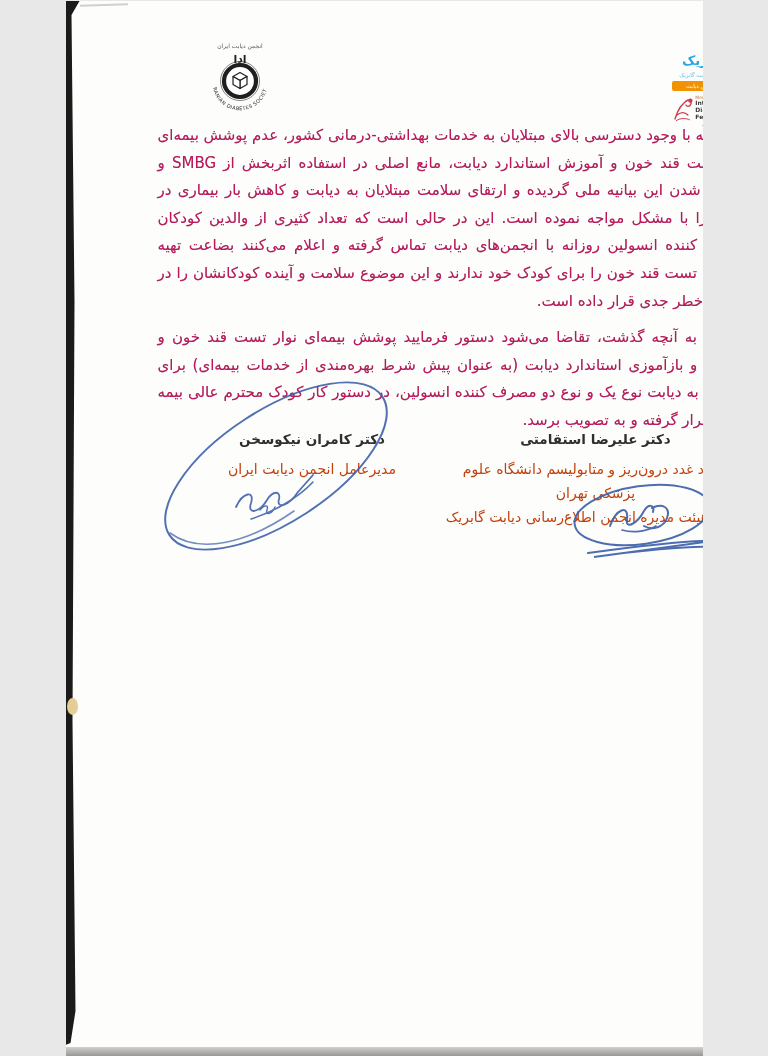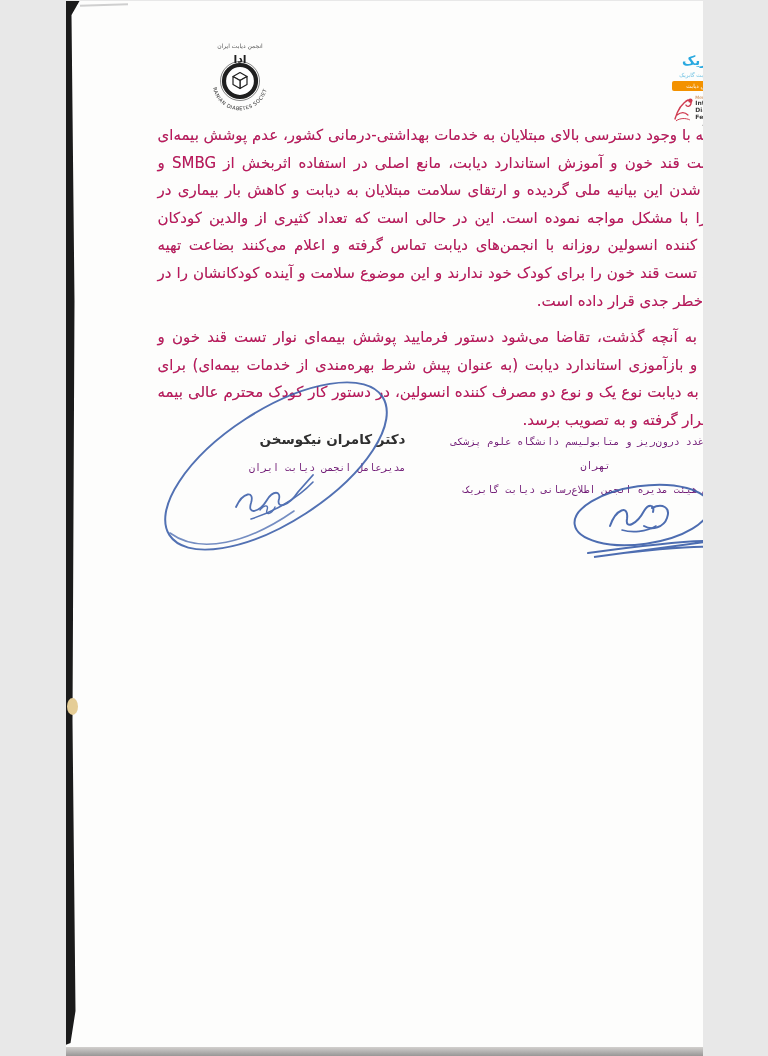--- a/index.html
+++ b/index.html
@@ -44,24 +44,24 @@
   
   .letter-body{
     position:absolute;left:92px;top:121px;width:592px;
     direction:rtl;text-align:justify;
     font-size:15px;line-height:27.6px;color:#be185d;
     text-shadow:0 0 .4px rgba(64,64,64,.45);
   }
   .letter-body p{margin:0 0 9px 0;}
   
   .sig-block{position:absolute;text-align:center;direction:rtl;}
-  .sig-left{left:135px;top:430px;width:205px;text-align:right;}
+  .sig-left{left:144px;top:430px;width:205px;}
   .sig-right{left:380px;top:430px;width:300px;}
   .sig-name{font-size:13.5px;font-weight:bold;color:#2f2f2f;margin-bottom:10px;}
-  .sig-title{font-size:10px;color:#701a75;line-height:24px;font-family:Liberation Mono, monospace;}
+  .sig-title{font-size:14px;color:#c2410c;line-height:24px;}
   .ink{position:absolute;pointer-events:none;}
   .ink-left{left:90px;top:366px;width:248px;height:202px;}
   .ink-right{left:486px;top:477px;width:178px;height:92px;}
 </style>
 </head>
 <body>
 
 <div class="page">
 
   <div class="edge-left"></div>
@@ -115,20 +115,21 @@
     <p>متأسفانه با وجود دسترسی بالای مبتلایان به خدمات بهداشتی-درمانی کشور، عدم پوشش بیمه‌ای نوار تست قند خون و آموزش استاندارد دیابت، مانع اصلی در استفاده اثربخش از SMBG و اجرایی شدن این بیانیه ملی گردیده و ارتقای سلامت مبتلایان به دیابت و کاهش بار بیماری در کشور را با مشکل مواجه نموده است. این در حالی است که تعداد کثیری از والدین کودکان مصرف کننده انسولین روزانه با انجمن‌های دیابت تماس گرفته و اعلام می‌کنند بضاعت تهیه نوارهای تست قند خون را برای کودک خود ندارند و این موضوع سلامت و آینده کودکانشان را در معرض خطر جدی قرار داده است.</p>
     <p>با توجه به آنچه گذشت، تقاضا می‌شود دستور فرمایید پوشش بیمه‌ای نوار تست قند خون و آموزش و بازآموزی استاندارد دیابت (به عنوان پیش شرط بهره‌مندی از خدمات بیمه‌ای) برای مبتلایان به دیابت نوع یک و نوع دو مصرف کننده انسولین، در دستور کار کودک محترم عالی بیمه کشور قرار گرفته و به تصویب برسد.</p>
   </div>
 
   <div class="sig-block sig-left">
     <div class="sig-name">دکتر کامران نیکوسخن</div>
     <div class="sig-title">مدیرعامل انجمن دیابت ایران</div>
   </div>
 
   <div class="sig-block sig-right">
+    <div class="sig-name">دکتر علیرضا استقامتی</div>
     <div class="sig-title">استاد غدد درون‌ریز و متابولیسم دانشگاه علوم پزشکی تهران</div>
     <div class="sig-title">رئیس هیئت مدیره انجمن اطلاع‌رسانی دیابت گابریک</div>
   </div>
 
   <svg class="ink ink-left" viewBox="0 0 248 202">
     <g fill="none" stroke="#3b5ea9" stroke-width="2" opacity=".88" stroke-linecap="round">
       <ellipse cx="120" cy="99" rx="127" ry="56" transform="rotate(-33 120 99)"></ellipse>
       <path d="M14,166 C44,188 92,176 138,144" stroke-width="1.6" opacity=".8"></path>
       <path d="M80,140 c7,-15 19,-17 15,-4 c-4,12 8,10 16,-3 c6,-10 14,-9 12,-1 c-3,10 9,8 19,-7 l15,-17" stroke-width="1.8"></path>
       <path d="M95,152 c22,-7 46,-20 62,-37" stroke-width="1.6"></path>

